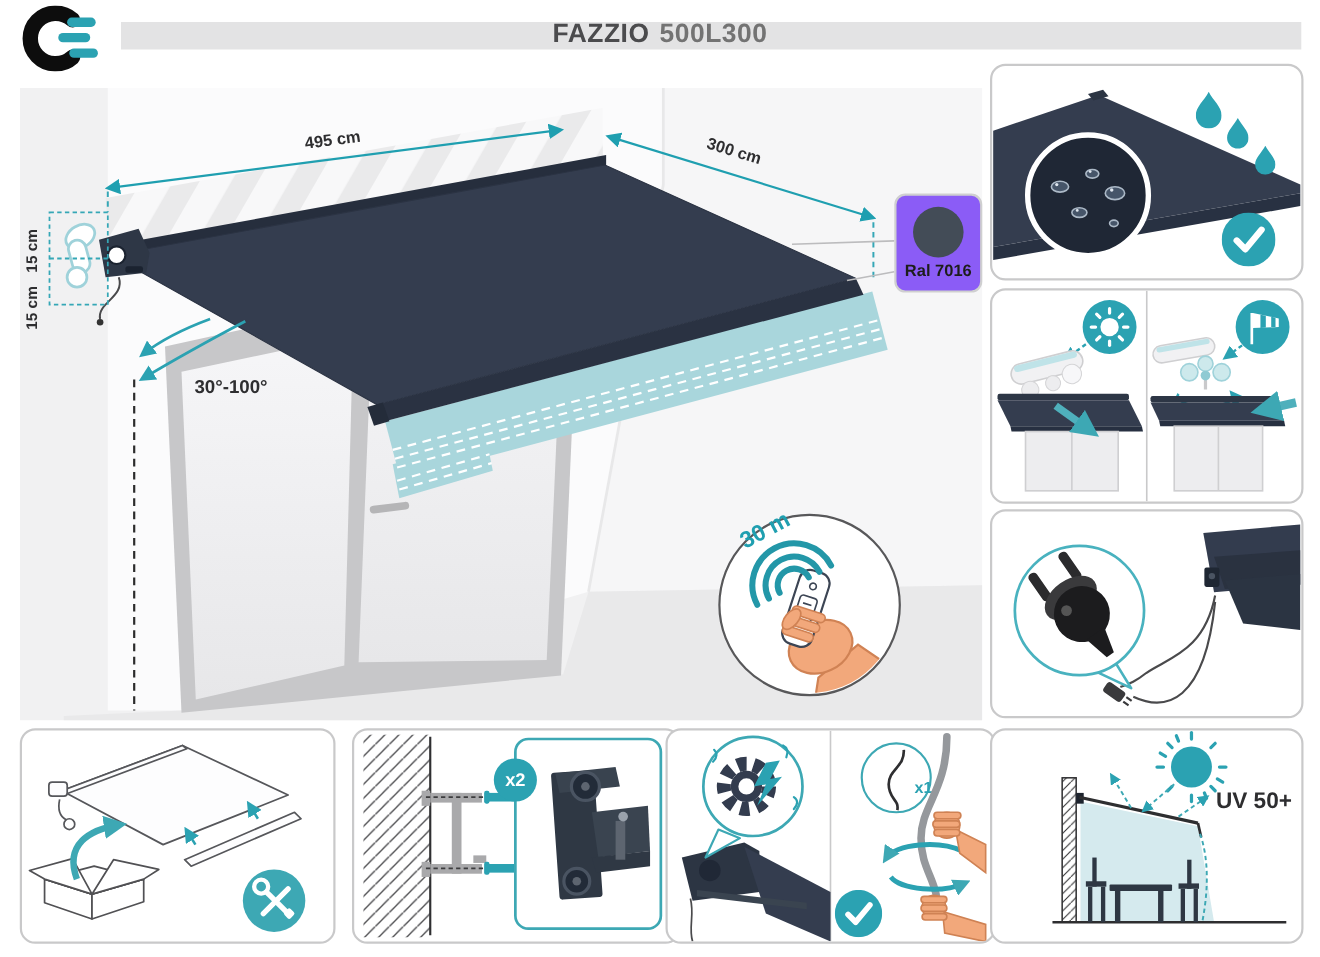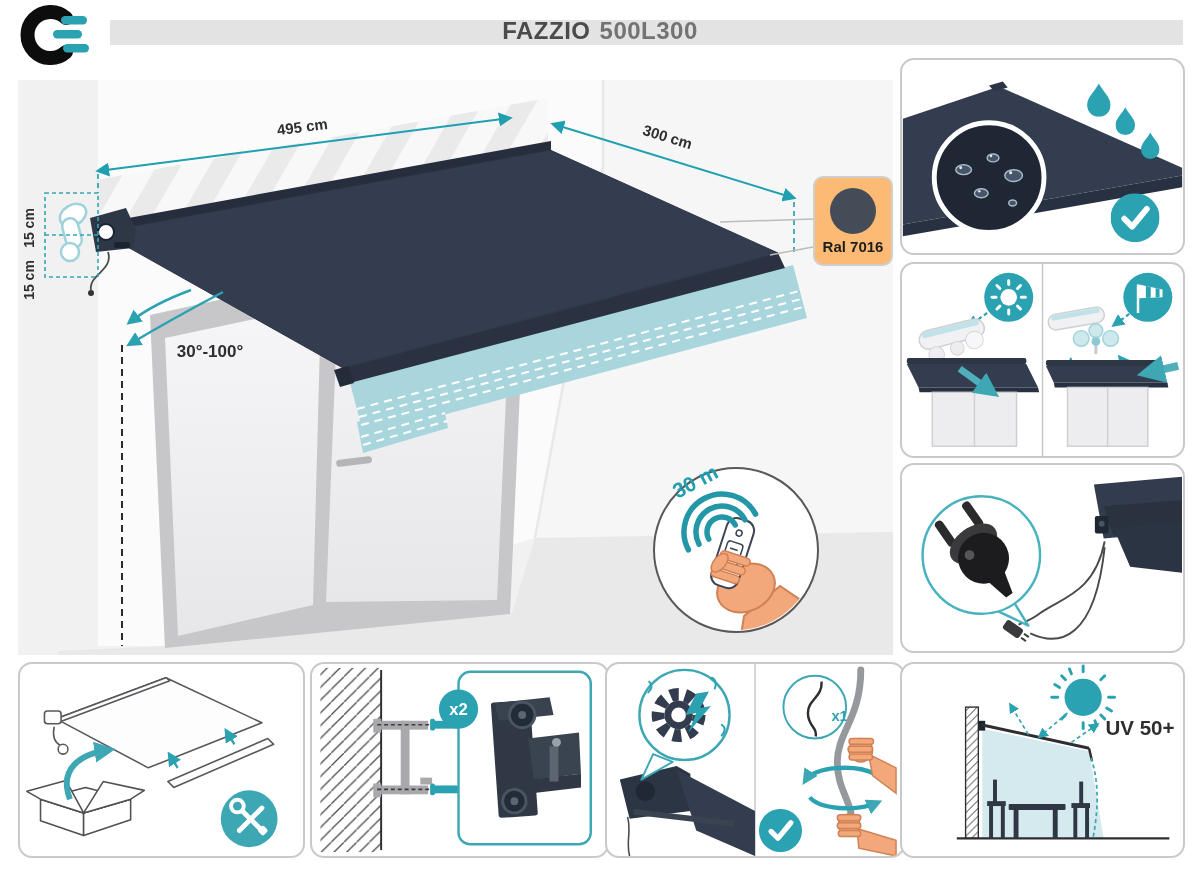--- a/index.html
+++ b/index.html
@@ -11,25 +11,25 @@
   .t-brand{color:#4b4b4d;letter-spacing:.5px;}
   .t-model{color:#737373;letter-spacing:.5px;}
   .logo{position:absolute;left:14px;top:5px;}
   .main-area{position:absolute;left:18px;top:80px;width:875px;height:575px;}
   .panel{position:absolute;background:#fff;border:2px solid #c9c9ca;border-radius:14px;
          box-sizing:border-box;overflow:hidden;}
   #p-water{left:900px;top:58px;width:285px;height:197px;}
   #p-sensors{left:900px;top:262px;width:285px;height:196px;}
   #p-power{left:900px;top:463px;width:285px;height:190px;}
   #b-unbox{left:18px;top:662px;width:287px;height:196px;}
-  #b-mount{left:310px;top:662px;width:299px;height:196px;}
+  #b-mount{left:320px;top:662px;width:299px;height:196px;}
   #b-drive{left:605px;top:662px;width:300px;height:196px;}
   #b-uv{left:900px;top:662px;width:285px;height:196px;}
   .panel svg, .main-area svg{display:block;width:100%;height:100%;}
-  .ralbox{position:absolute;left:813px;top:176px;width:80px;height:90px;background:#fdba74;
+  .ralbox{position:absolute;left:813px;top:176px;width:80px;height:90px;background:#8b5cf6;
           border:2px solid #cfcfd0;border-radius:10px;box-sizing:border-box;text-align:center;}
   .ralbox .dot{width:46px;height:46px;border-radius:50%;background:#434c57;margin:10px auto 4px;}
   .ralbox .lbl{font-size:15px;font-weight:bold;color:#1d1d1b;}
   svg text{font-family:"Liberation Sans",sans-serif;}
 </style>
 </head>
 <body>
 
 <div class="page">
 

